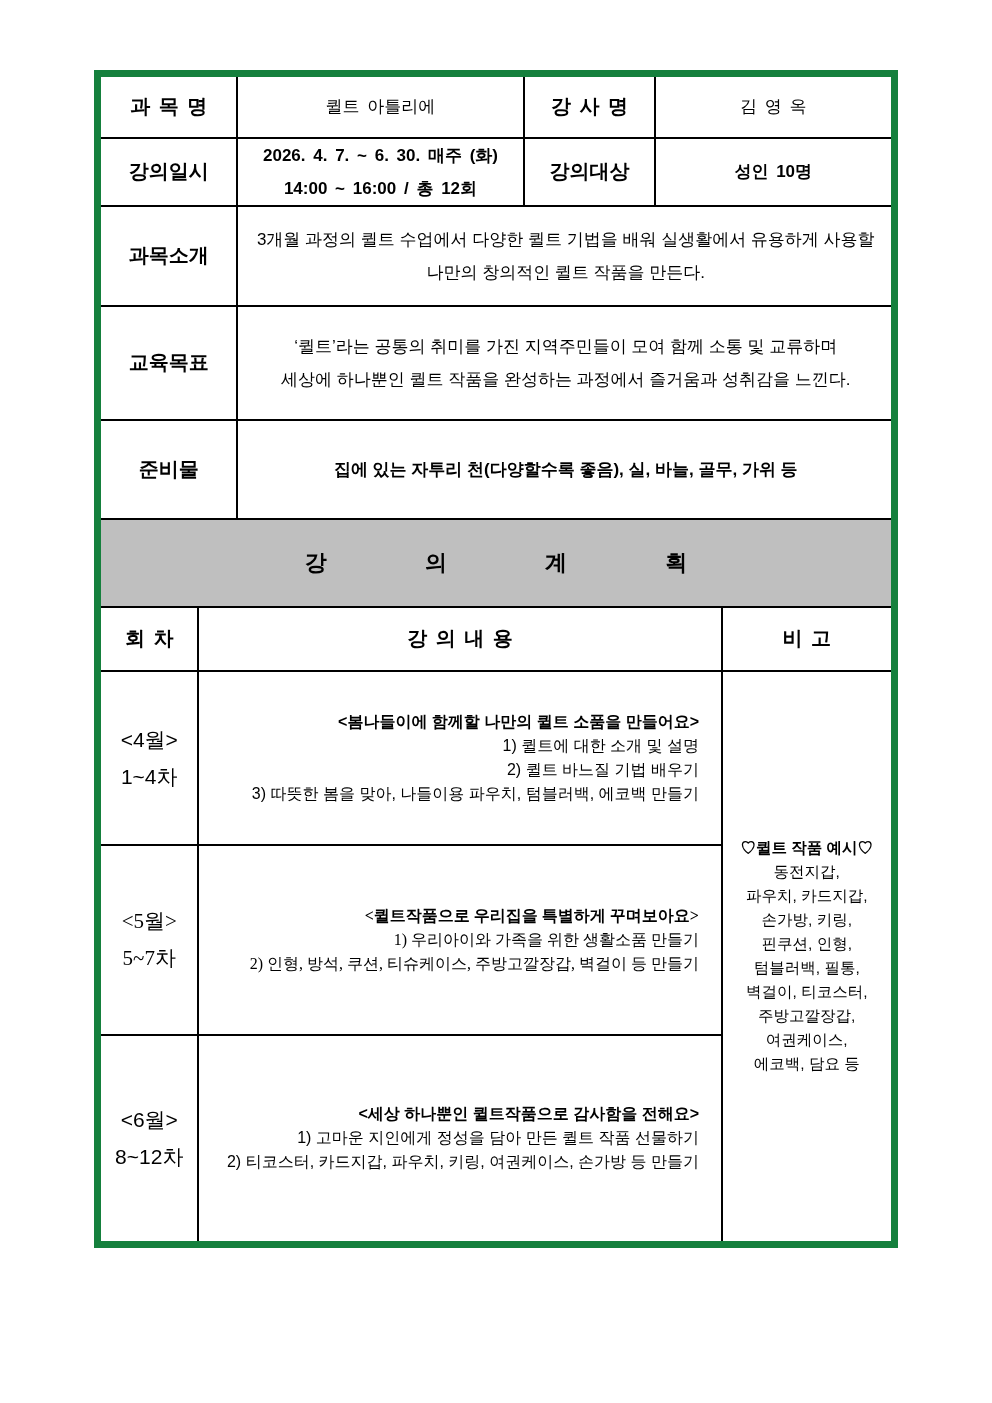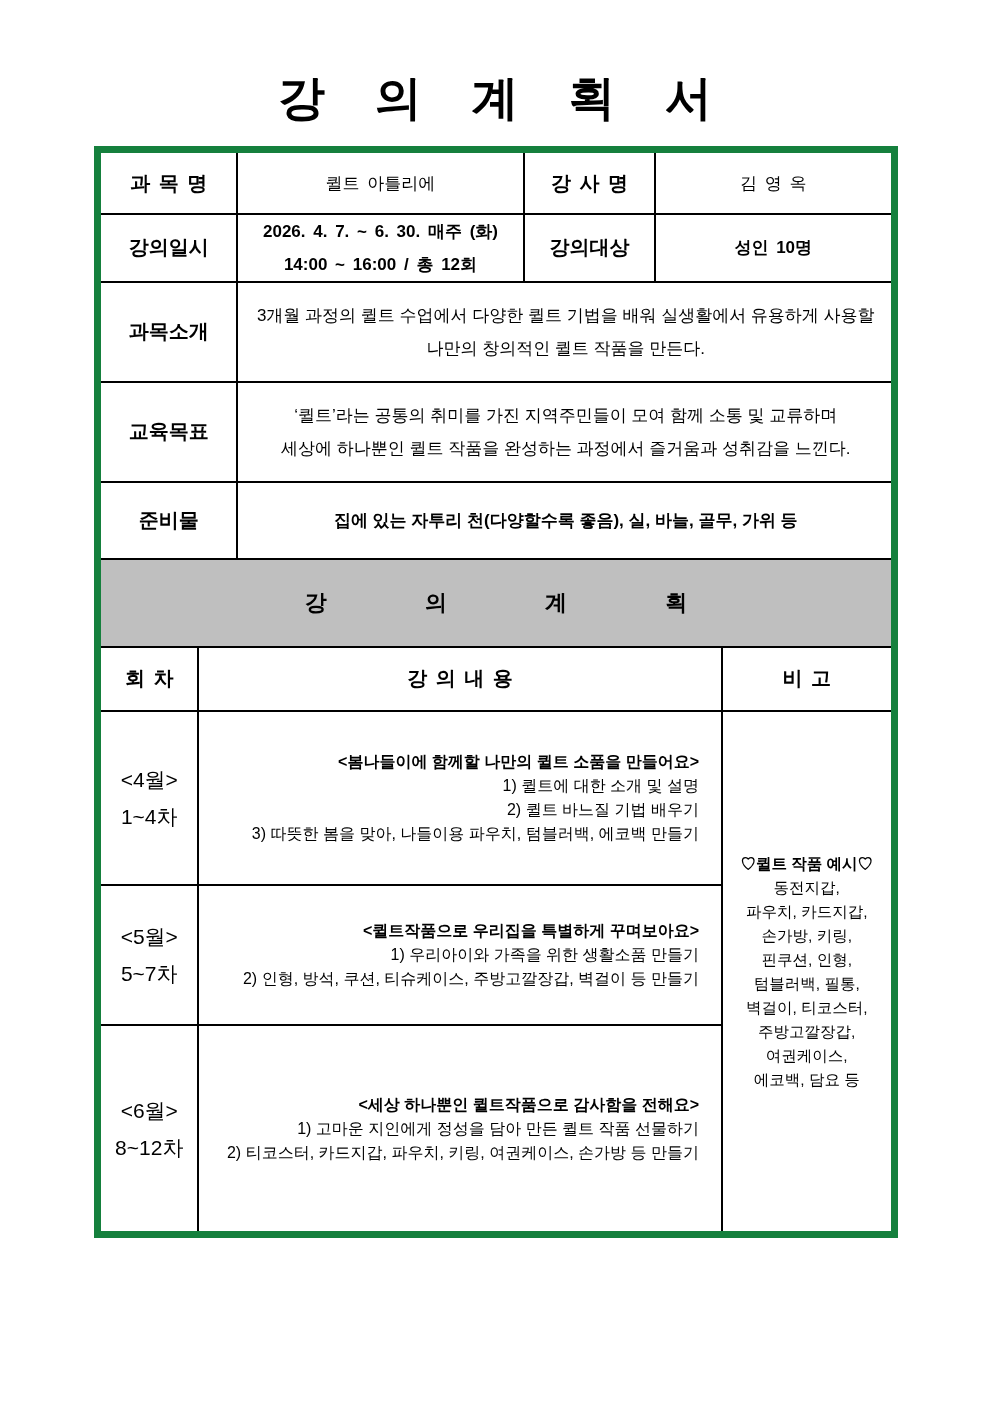--- a/index.html
+++ b/index.html
@@ -79,34 +79,33 @@
     font-size: 15.5px;
     line-height: 24px;
     text-align: center;
   }
   .note-title { font-weight: bold; }
 
   
   tr.r-info1  { height: 64px; }
   tr.r-info2  { height: 65px; }
   tr.r-desc   { height: 100px; }
-  tr.r-goal   { height: 100px; }
-  tr.r-mat    { height: 77px; }
+  tr.r-goal   { height: 114px; }
+  tr.r-mat    { height: 99px; }
   tr.r-gray   { height: 88px; }
   tr.r-hdr    { height: 64px; }
   tr.r-m1     { height: 174px; }
-  tr.r-m2     { height: 140px; }
+  tr.r-m2     { height: 190px; font-family: Liberation Serif, serif; }
   tr.r-m3     { height: 210px; }
 </style>
 </head>
 <body>
 
 <div class="page">
 
-  <div class="doc-title">강 의 계 획 서</div>
 
   <table class="main-table">
     <colgroup>
       <col style="width:100px">
       <col style="width:39px">
       <col style="width:287px">
       <col style="width:131px">
       <col style="width:67px">
       <col style="width:172px">
     </colgroup>

